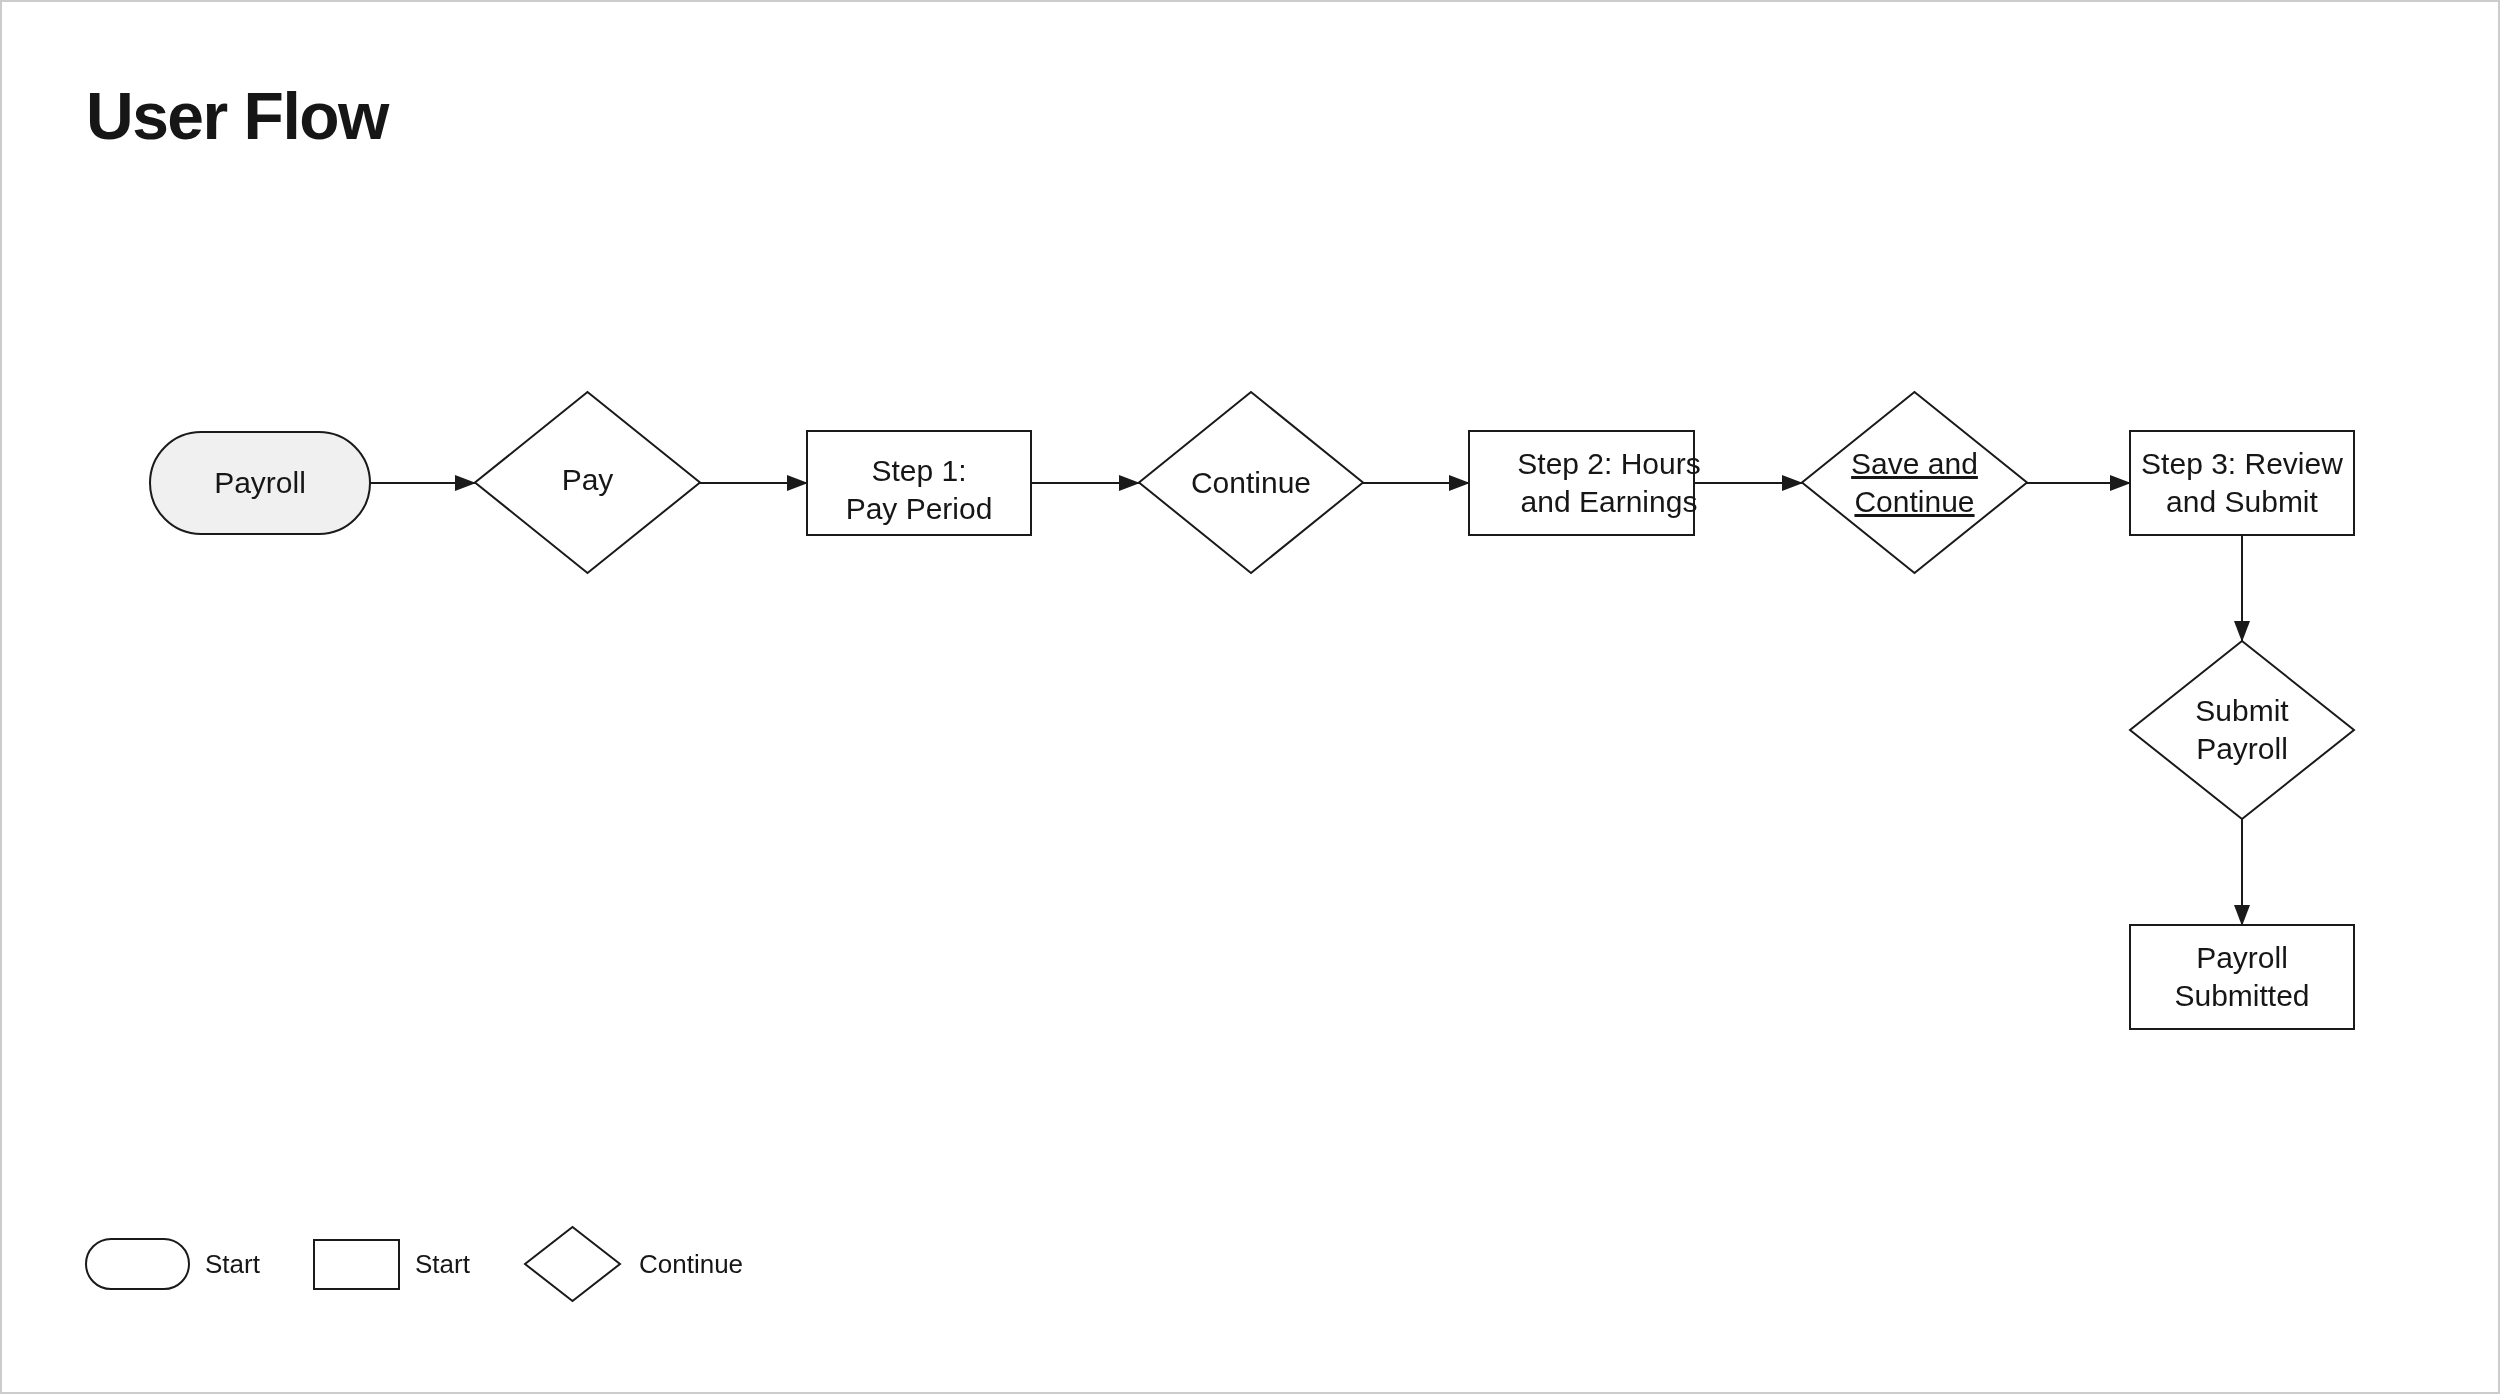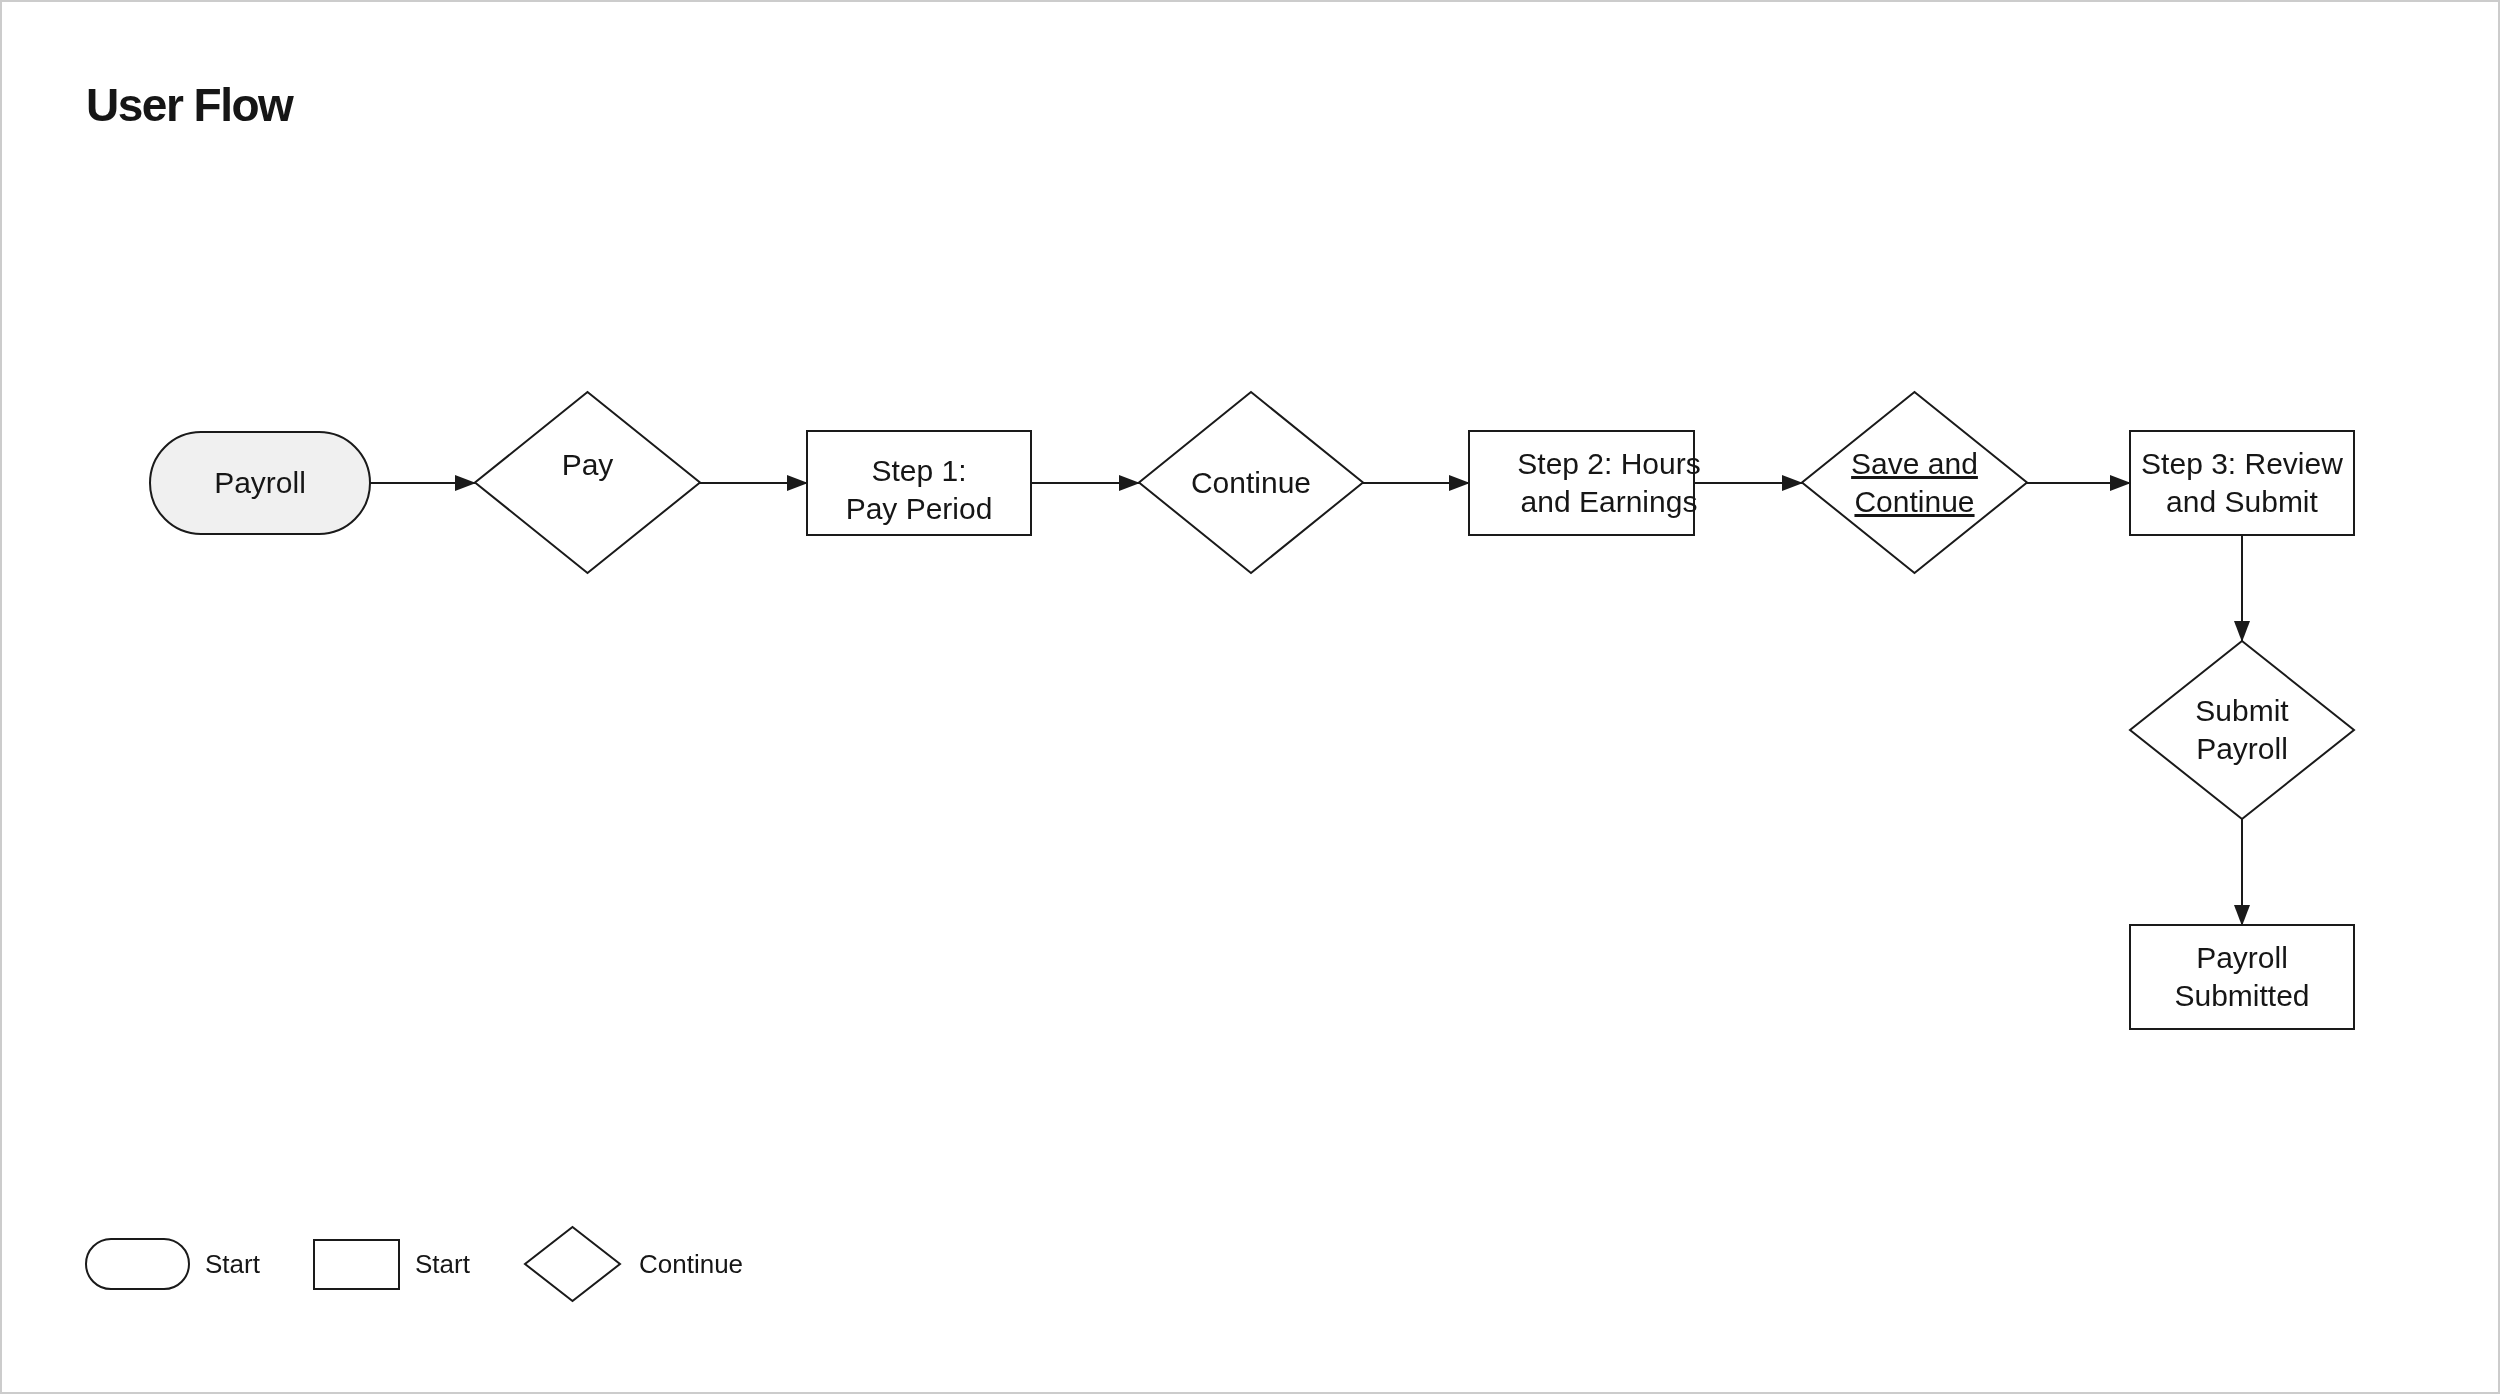--- a/index.html
+++ b/index.html
@@ -11,21 +11,21 @@
     background: #ffffff;
     border: 2px solid #cccccc;
     font-family: "Liberation Sans", "DejaVu Sans", sans-serif;
     overflow: hidden;
   }
   .page-title {
     position: absolute;
     left: 84px;
     top: 76px;
     margin: 0;
-    font-size: 46px;
+    font-size: 66px;
     font-weight: 700;
     letter-spacing: -1.5px;
     color: #161616;
   }
   #flow-svg {
     position: absolute;
     left: 0; top: 0;
     width: 2500px;
     height: 1394px;
   }
@@ -76,21 +76,21 @@
       <polygon points="1912.5,390 2025,480.5 1912.5,571 1800,480.5" fill="#ffffff" stroke="#1a1a1a" stroke-width="2"></polygon>
       <rect x="2128" y="429" width="224" height="104" fill="#ffffff" stroke="#1a1a1a" stroke-width="2"></rect>
       <polygon points="2240,639 2352,728 2240,817 2128,728" fill="#ffffff" stroke="#1a1a1a" stroke-width="2"></polygon>
       <rect x="2128" y="923" width="224" height="104" fill="#ffffff" stroke="#1a1a1a" stroke-width="2"></rect>
       <rect x="84" y="1237" width="103" height="50" rx="25" ry="25" fill="#ffffff" stroke="#1a1a1a" stroke-width="2"></rect>
       <rect x="312" y="1238" width="85" height="49" fill="#ffffff" stroke="#1a1a1a" stroke-width="2"></rect>
       <polygon points="570.5,1225 618,1262 570.5,1299 523,1262" fill="#ffffff" stroke="#1a1a1a" stroke-width="2"></polygon>
     </svg>
   <div id="labels">
       <div class="node-label" style="left: 148px; top: 430px; width: 220px; height: 102px;">Payroll</div>
-      <div class="node-label" style="left: 473px; top: 372px; width: 225px; height: 181px;">Pay</div>
+      <div class="node-label" style="left: 473px; top: 387px; width: 225px; height: 181px;">Pay</div>
       <div class="node-label" style="left: 805px; top: 429px; width: 224px; height: 117px;">Step 1:
 Pay Period</div>
       <div class="node-label" style="left: 1137px; top: 390px; width: 224px; height: 181px;">Continue</div>
       <div class="node-label" style="left: 1467px; top: 429px; width: 262px; height: 104px; padding-left: 9px;">Step 2: Hours
 and Earnings</div>
       <div class="node-label" style="left: 1800px; top: 390px; width: 225px; height: 181px; text-decoration: underline;">Save and
 Continue</div>
       <div class="node-label" style="left: 2128px; top: 429px; width: 224px; height: 104px; border-radius: 8px;">Step 3: Review
 and Submit</div>
       <div class="node-label" style="left: 2128px; top: 639px; width: 224px; height: 178px;">Submit

